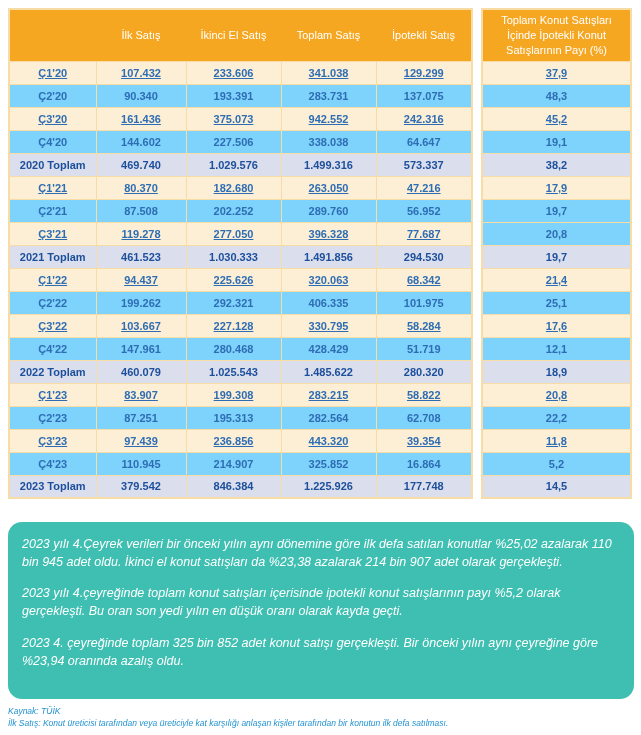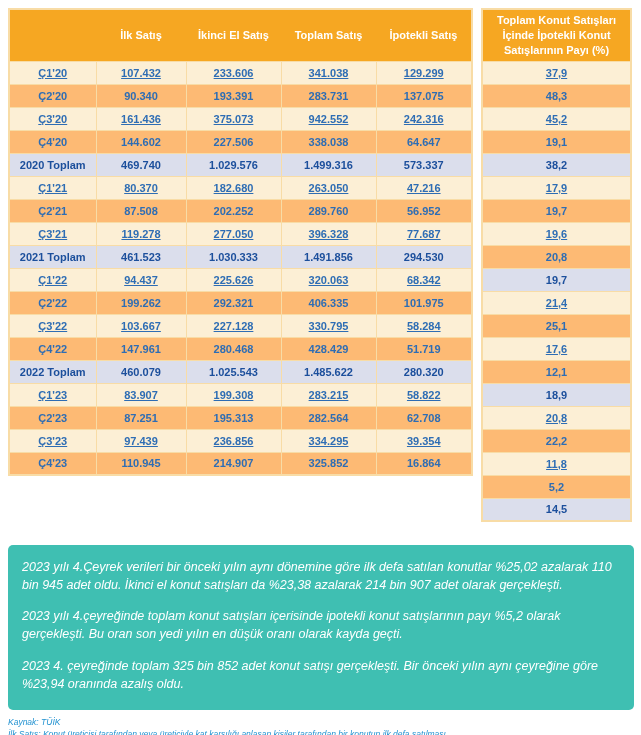--- a/index.html
+++ b/index.html
@@ -17,36 +17,36 @@
   body{
     width:641px;height:735px;overflow:hidden;position:relative;
     font-family:"Liberation Sans", sans-serif;
   }
   .page{padding:8px 7px 0 8px;}
   .tables-row{display:flex;gap:8px;align-items:flex-start;}
   table{border-collapse:collapse;table-layout:fixed;}
   .main-table{width:388px;border:2px solid var(--border);}
   .pay-table{width:151px;border:2px solid var(--border);}
   thead th{
-    background:var(--orange);color:#fff;font-weight:bold;font-size:11px;
+    background:var(--orange);color:#fff;font-weight:normal;font-size:11px;
     height:52px;text-align:center;vertical-align:middle;padding:0 8px;line-height:1.35;
   }
   tbody td{
     height:23px;font-size:11px;font-weight:bold;text-align:center;vertical-align:middle;
     color:var(--cell-text);border:1px solid var(--border);padding:0 2px;
   }
   tr.row-shaded td{background:var(--cream);text-decoration:underline;}
-  tr.row-white td{background:#fdba74;}
+  tr.row-white td{background:#7dd3fc;}
   tr.row-total td{background:var(--lavender);color:var(--total-text);}
   .info-box{
     margin-top:23px;width:626px;background:var(--teal);color:#fff;
-    font-style:italic;font-size:12.5px;line-height:1.45;padding:13px 14px;border-radius:5px;
+    font-style:italic;font-size:12.5px;line-height:1.45;padding:13px 14px;border-radius:14px;
   }
   .info-box p{margin:0 0 13px 0;}
-  .info-box p:last-child{margin-bottom:4px;}
+  .info-box p:last-child{margin-bottom:16px;}
   .footnotes{margin-top:6px;font-size:8.5px;font-style:italic;color:var(--note-blue);line-height:1.45;}
 </style>
 </head>
 <body>
 
 <div class="page">
   <div class="tables-row">
 
     <table class="main-table">
       <colgroup>
@@ -175,29 +175,36 @@
             <td>Ç2'23</td>
             <td>87.251</td>
             <td>195.313</td>
             <td>282.564</td>
             <td>62.708</td>
           </tr>
           <tr class="row-shaded">
             <td>Ç3'23</td>
             <td>97.439</td>
             <td>236.856</td>
-            <td>334.295</td>
+            <td>443.320</td>
             <td>39.354</td>
           </tr>
           <tr class="row-white">
             <td>Ç4'23</td>
             <td>110.945</td>
             <td>214.907</td>
             <td>325.852</td>
             <td>16.864</td>
+          </tr>
+          <tr class="row-total">
+            <td>2023 Toplam</td>
+            <td>379.542</td>
+            <td>846.384</td>
+            <td>1.225.926</td>
+            <td>177.748</td>
           </tr>
         </tbody>
     </table>
 
     <table class="pay-table">
       <thead>
         <tr>
           <th>Toplam Konut Satışları İçinde İpotekli Konut Satışlarının Payı (%)</th>
         </tr>
       </thead>
@@ -216,23 +223,20 @@
           </tr>
           <tr class="row-total">
             <td>38,2</td>
           </tr>
           <tr class="row-shaded">
             <td>17,9</td>
           </tr>
           <tr class="row-white">
             <td>19,7</td>
           </tr>
-          <tr class="row-shaded">
-            <td>19,6</td>
-          </tr>
           <tr class="row-white">
             <td>20,8</td>
           </tr>
           <tr class="row-total">
             <td>19,7</td>
           </tr>
           <tr class="row-shaded">
             <td>21,4</td>
           </tr>
           <tr class="row-white">

